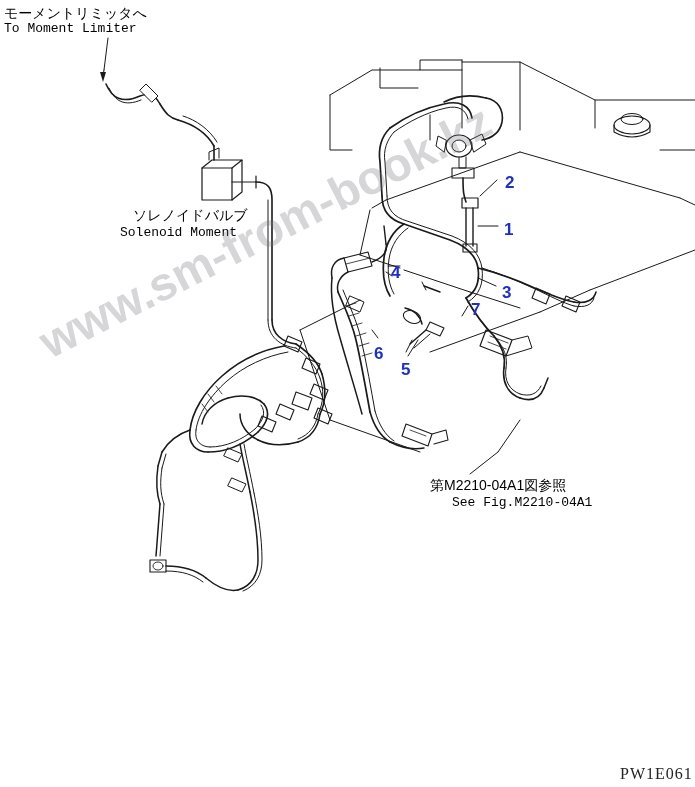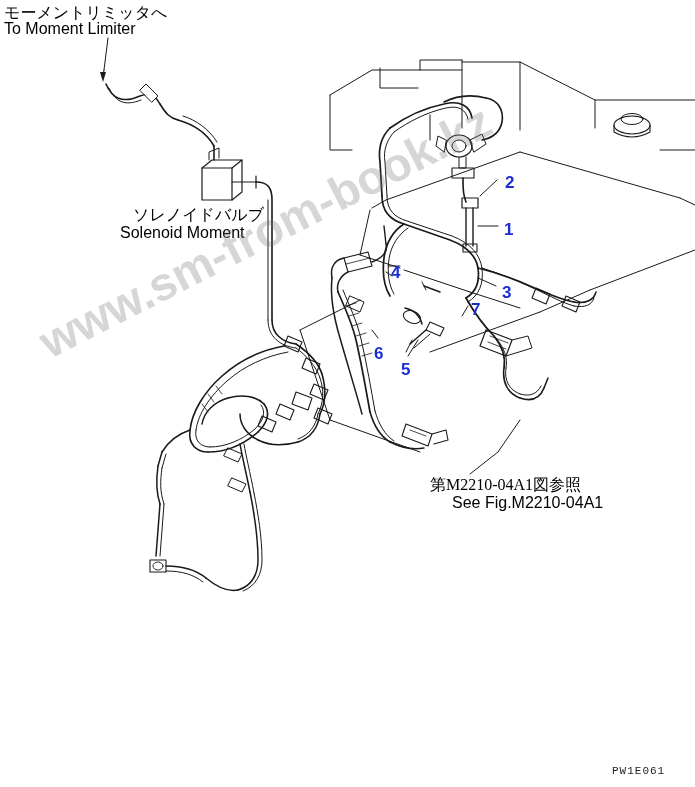--- a/index.html
+++ b/index.html
@@ -12,44 +12,45 @@
   }
   #page {
     position: relative;
     width: 695px;
     height: 787px;
     background: #ffffff;
     overflow: hidden;
   }
   .lbl {
     position: absolute;
-    font-family: Liberation Sans, sans-serif;
-    font-size: 16px;
+    font-family: Liberation Mono, monospace;
+    font-size: 13px;
     line-height: 14px;
     color: #000000;
     white-space: pre;
   }
   .lbl.jp {
-    font-family: Liberation Serif, serif;
-    font-size: 16px;
+    font-family: Liberation Sans, sans-serif;
+    font-size: 14px;
   }
   .callout {
     position: absolute;
     font-family: "Liberation Sans", sans-serif;
     font-size: 17px;
     font-weight: bold;
     color: #1a2fd0;
     white-space: pre;
   }
   .code {
     position: absolute;
-    font-family: Liberation Mono, monospace;
-    font-size: 11px;
+    font-family: Liberation Serif, serif;
+    font-size: 16px;
     color: #222222;
     letter-spacing: 1px;
+    margin-left: 8px;
   }
   svg.layer {
     position: absolute;
     left: 0;
     top: 0;
     width: 695px;
     height: 787px;
   }
   .wm {
     position: absolute;

